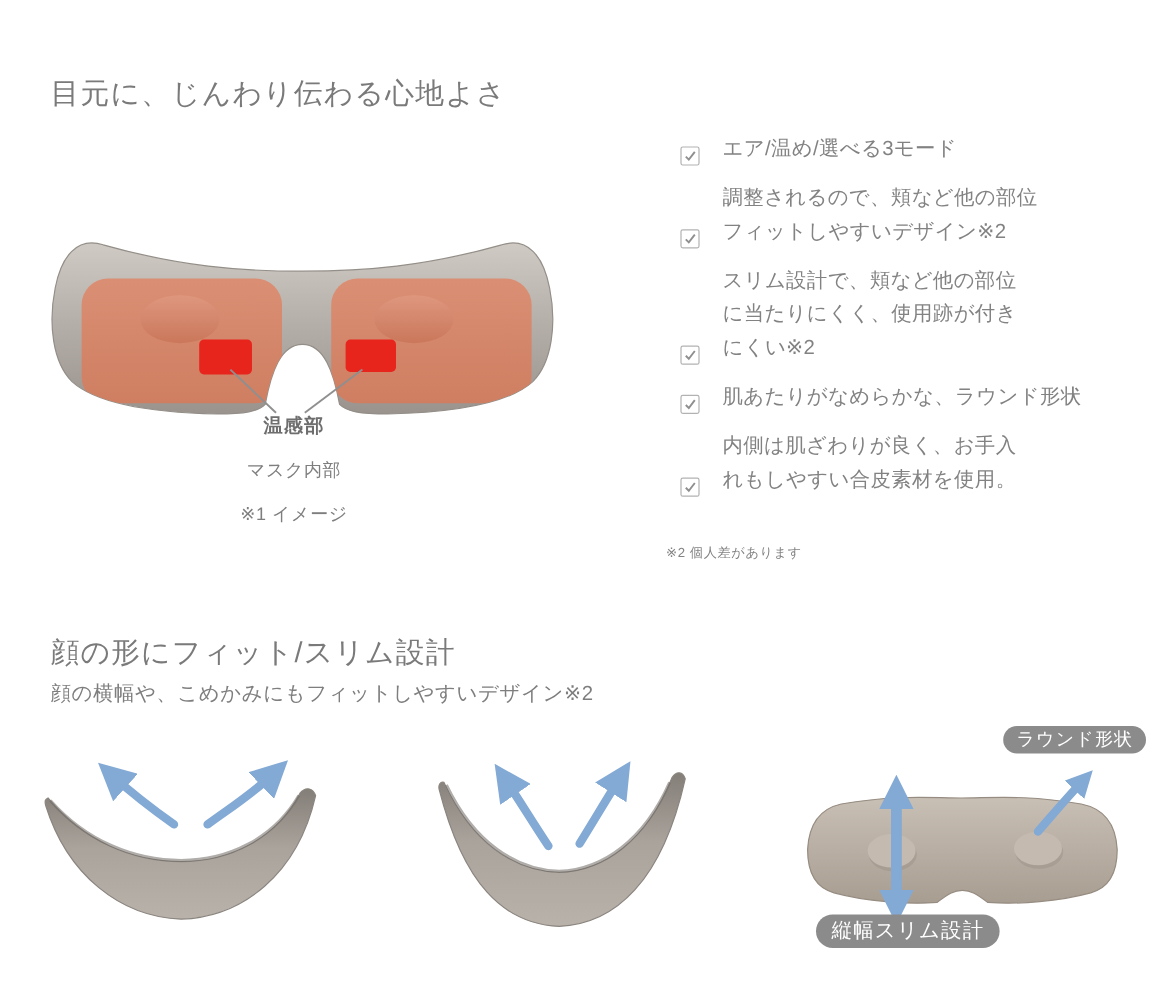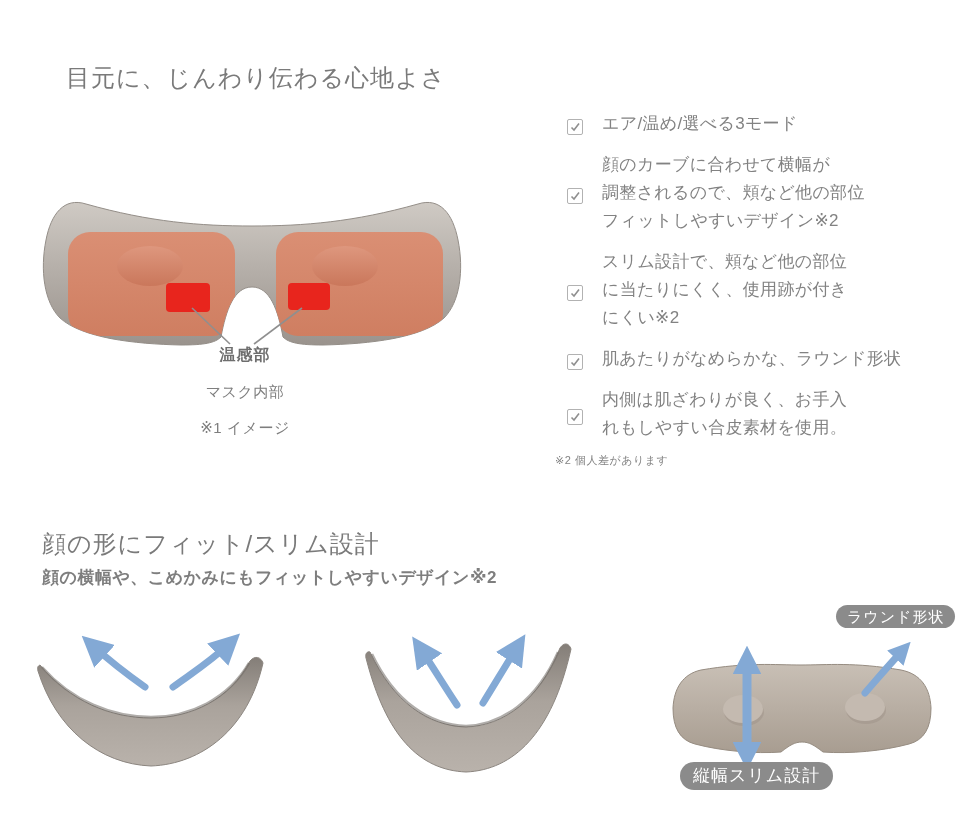--- a/index.html
+++ b/index.html
@@ -1,29 +1,29 @@
 <!DOCTYPE html>
 <html><head>
 <meta charset="utf-8">
 <style>
   html,body{margin:0;padding:0;background:#fff;}
   .page{position:relative;width:980px;height:829px;background:#ffffff;overflow:hidden;
         font-family:"Liberation Sans","DejaVu Sans",sans-serif;}
   .h-title{position:absolute;font-size:24px;font-weight:500;color:#7a7a7a;letter-spacing:1px;margin:0;}
-  #title1{left:42px;top:62px;margin-left:24px;}
+  #title1{left:42px;top:62px;}
   #title2{left:42px;top:528px;}
-  .subtitle{position:absolute;left:42px;top:566px;font-size:17px;color:#7e7e7e;letter-spacing:0.5px;margin:0;font-weight:bold;}
+  .subtitle{position:absolute;left:42px;top:566px;font-size:17px;color:#7e7e7e;letter-spacing:0.5px;margin:0;}
   
   #mask-figure{position:absolute;left:40px;top:192px;width:424px;height:155px;}
   .fig-caption{position:absolute;left:120px;top:345px;width:250px;text-align:center;}
   .cap-heat{font-size:16px;font-weight:bold;color:#6e6e6e;letter-spacing:1px;}
   .cap-sub{font-size:15px;color:#7e7e7e;margin-top:17px;letter-spacing:0.5px;}
   
   .checklist{position:absolute;left:522px;top:110px;width:440px;margin:0;padding:0;list-style:none;}
-  .check-item{display:flex;align-items:center;margin-top:13px;padding-left:45px;}
+  .check-item{display:flex;align-items:flex-end;margin-top:13px;padding-left:45px;}
   .check-item:first-child{margin-top:0;}
   .cbox{flex:0 0 auto;width:14px;height:14px;border:1px solid #b2b2b2;border-radius:2px;
         margin:6px 19px 0 0;display:flex;align-items:center;justify-content:center;background:#fff;}
   .check-text{font-size:17px;line-height:28px;color:#828282;letter-spacing:0.3px;}
   .check-text .line{display:block;}
   .footnote{position:absolute;left:555px;top:453px;font-size:11px;color:#838383;letter-spacing:0.5px;}
   
   #crescent1{position:absolute;left:30px;top:615px;}
   #crescent2{position:absolute;left:338px;top:612px;}
   #frontmask{position:absolute;left:663px;top:638px;}
@@ -94,21 +94,20 @@
         <span class="line">エア/温め/選べる3モード</span>
       </div>
     </li>
     <li class="check-item">
       <span class="cbox">
         <svg width="12" height="12" viewBox="0 0 12 12">
             <path d="M2.5,6.5 L5,9 L10,2.5" stroke="#8f8f8f" stroke-width="1.6" fill="none"></path>
           </svg>
       </span>
       <div class="check-text">
-        <span class="line">顔のカーブに合わせて横幅が</span>
         <span class="line">調整されるので、頬など他の部位</span>
         <span class="line">フィットしやすいデザイン※2</span>
       </div>
     </li>
     <li class="check-item">
       <span class="cbox">
         <svg width="12" height="12" viewBox="0 0 12 12">
             <path d="M2.5,6.5 L5,9 L10,2.5" stroke="#8f8f8f" stroke-width="1.6" fill="none"></path>
           </svg>
       </span>

